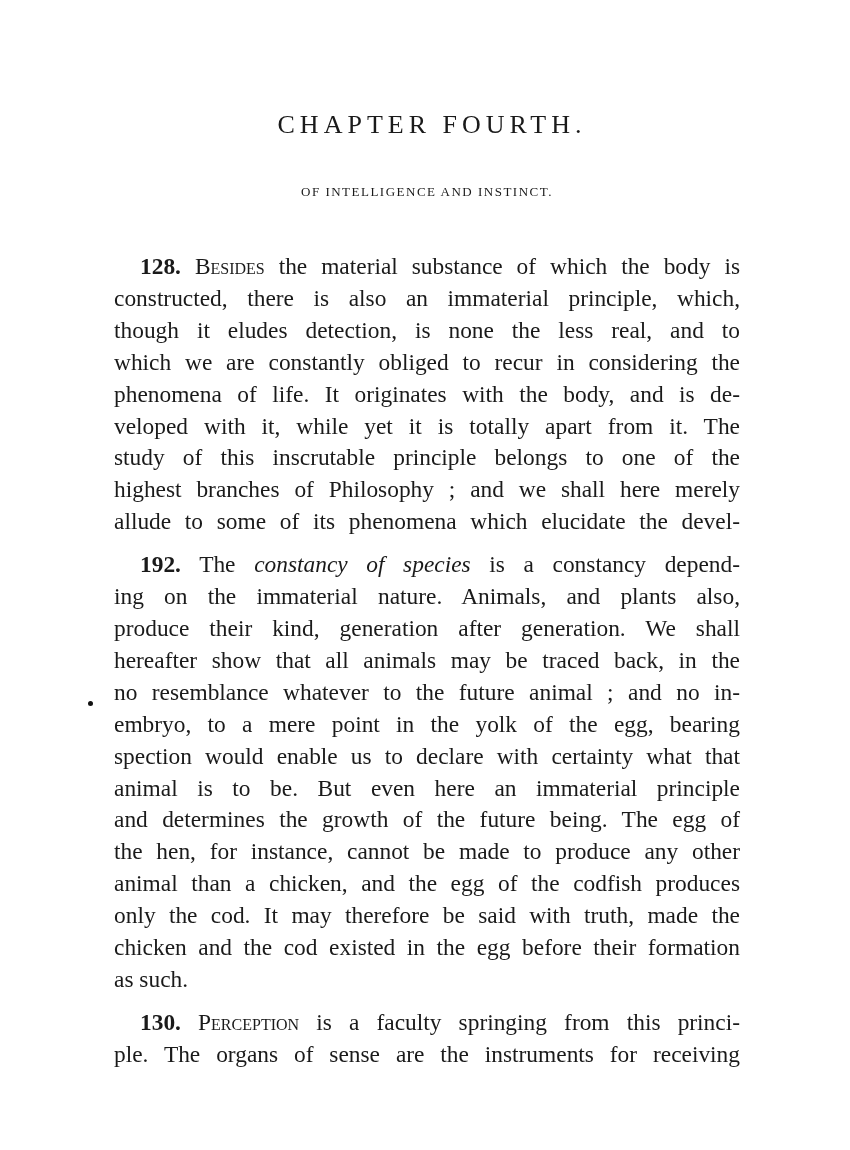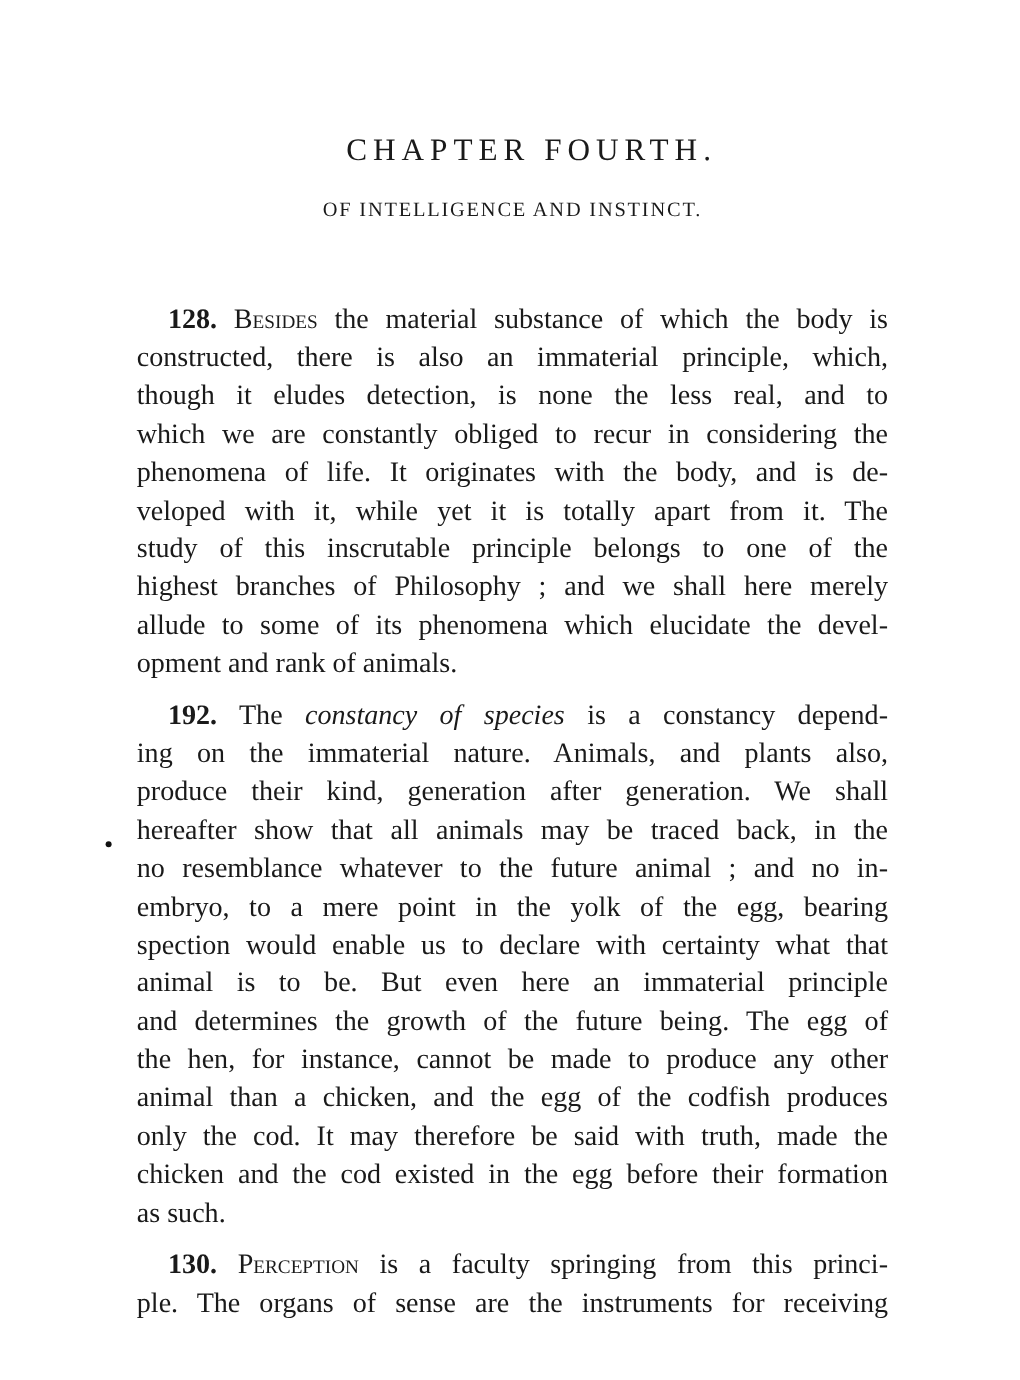--- a/index.html
+++ b/index.html
@@ -17,34 +17,34 @@
     }
     .page {
       position: absolute;
       left: 103px;
       top: 0;
       width: 648px;
     }
     .chapter-title {
       position: absolute;
       top: 110px;
-      left: 16px;
+      left: 5px;
       width: 648px;
       text-align: center;
       font-size: 26px;
       letter-spacing: 5px;
       font-weight: normal;
     }
     .chapter-subtitle {
       position: absolute;
-      top: 165px;
+      top: 184px;
       left: 0;
       width: 648px;
       text-align: center;
-      font-size: 17px;
+      font-size: 13px;
       letter-spacing: 1.5px;
     }
     .body-text {
       position: absolute;
       top: 240px;
       left: 0;
       width: 648px;
       font-size: 23.4px;
       line-height: 31.9px;
       text-align: justify;
@@ -97,21 +97,20 @@
     <div class="para">
       <span class="line first"><span class="num">128.</span> <span class="sc">Besides</span><span> the material substance of which the body is</span></span>
       <span class="line">constructed, there is also an immaterial principle, which,</span>
       <span class="line">though it eludes detection, is none the less real, and to</span>
       <span class="line">which we are constantly obliged to recur in considering the</span>
       <span class="line">phenomena of life. It originates with the body, and is de-</span>
       <span class="line">veloped with it, while yet it is totally apart from it. The</span>
       <span class="line">study of this inscrutable principle belongs to one of the</span>
       <span class="line">highest branches of Philosophy ; and we shall here merely</span>
       <span class="line">allude to some of its phenomena which elucidate the devel-</span>
-      <span class="line last">opment and rank of animals.</span>
     </div>
 
     <div class="para">
       <span class="line first"><span class="num">192.</span><span> The </span><span class="ital">constancy of species</span><span> is a constancy depend-</span></span>
       <span class="line">ing on the immaterial nature. Animals, and plants also,</span>
       <span class="line">produce their kind, generation after generation. We shall</span>
       <span class="line">hereafter show that all animals may be traced back, in the</span>
       <span class="line">no resemblance whatever to the future animal ; and no in-</span>
       <span class="line">embryo, to a mere point in the yolk of the egg, bearing</span>
       <span class="line">spection would enable us to declare with certainty what that</span>

